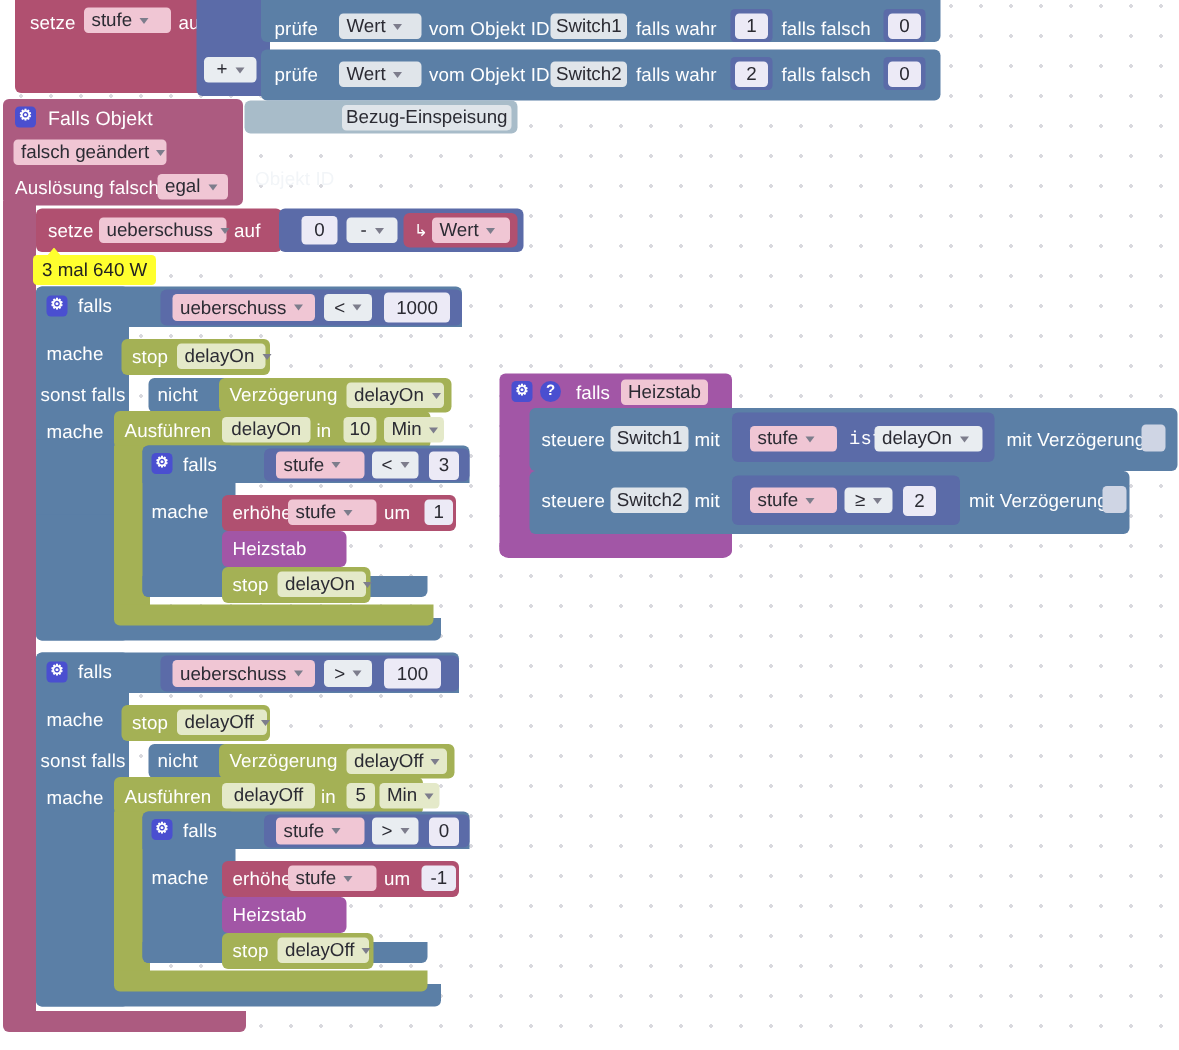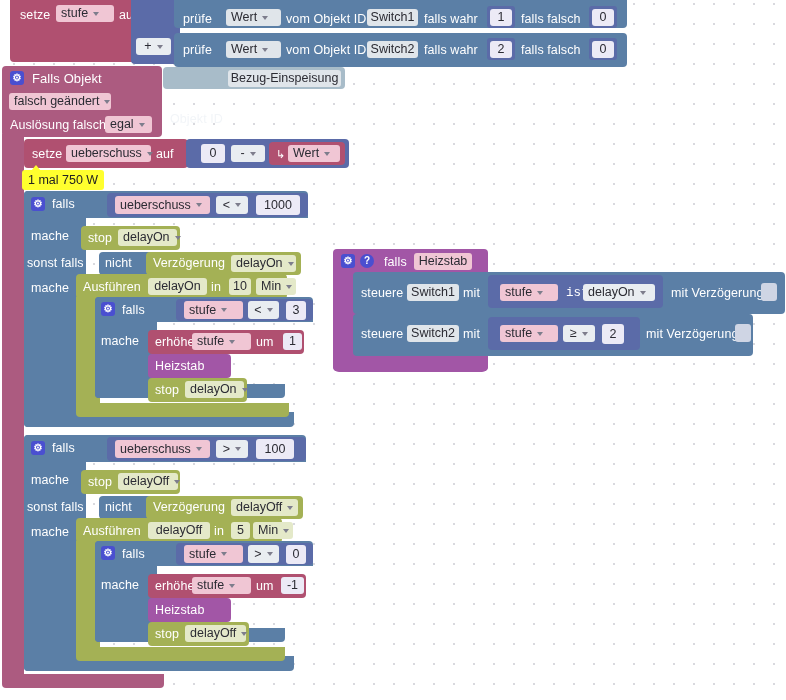--- a/index.html
+++ b/index.html
@@ -168,21 +168,21 @@
     <span>-</span>
     <span class="caret"></span>
   </div>
   <div class="blk c-var" style="left:269px;top:142px;width:76px;height:23px;border-radius:4px;"></div>
   <div class="lbl" style="left:276px;top:147px;font-size:11px;">↳</div>
   <div class="fld pink" style="left:288px;top:145px;width:52px;">
     <span>Wert</span>
     <span class="caret"></span>
   </div>
 
-  <div class="comment" style="left:22px;top:170px;">1 mal 750 W</div>
+  <div class="comment" style="left:22px;top:170px;">3 mal 640 W</div>
 
   <div class="blk c-control shell" style="left:24px;top:191px;width:62px;height:236px;"></div>
   <div class="blk c-control" style="left:24px;top:191px;width:284px;height:27px;border-radius:4px 4px 0 0;"></div>
   <div class="blk c-control" style="left:24px;top:293px;width:75px;height:50px;"></div>
   <div class="blk c-control" style="left:24px;top:412px;width:270px;height:15px;border-radius:0 0 4px 4px;"></div>
 
   <div class="gear" style="left:31px;top:197px;"></div>
   <div class="lbl" style="left:52px;top:197px;">falls</div>
 
   <div class="blk c-logic shell" style="left:107px;top:193px;width:201px;height:24px;"></div>

